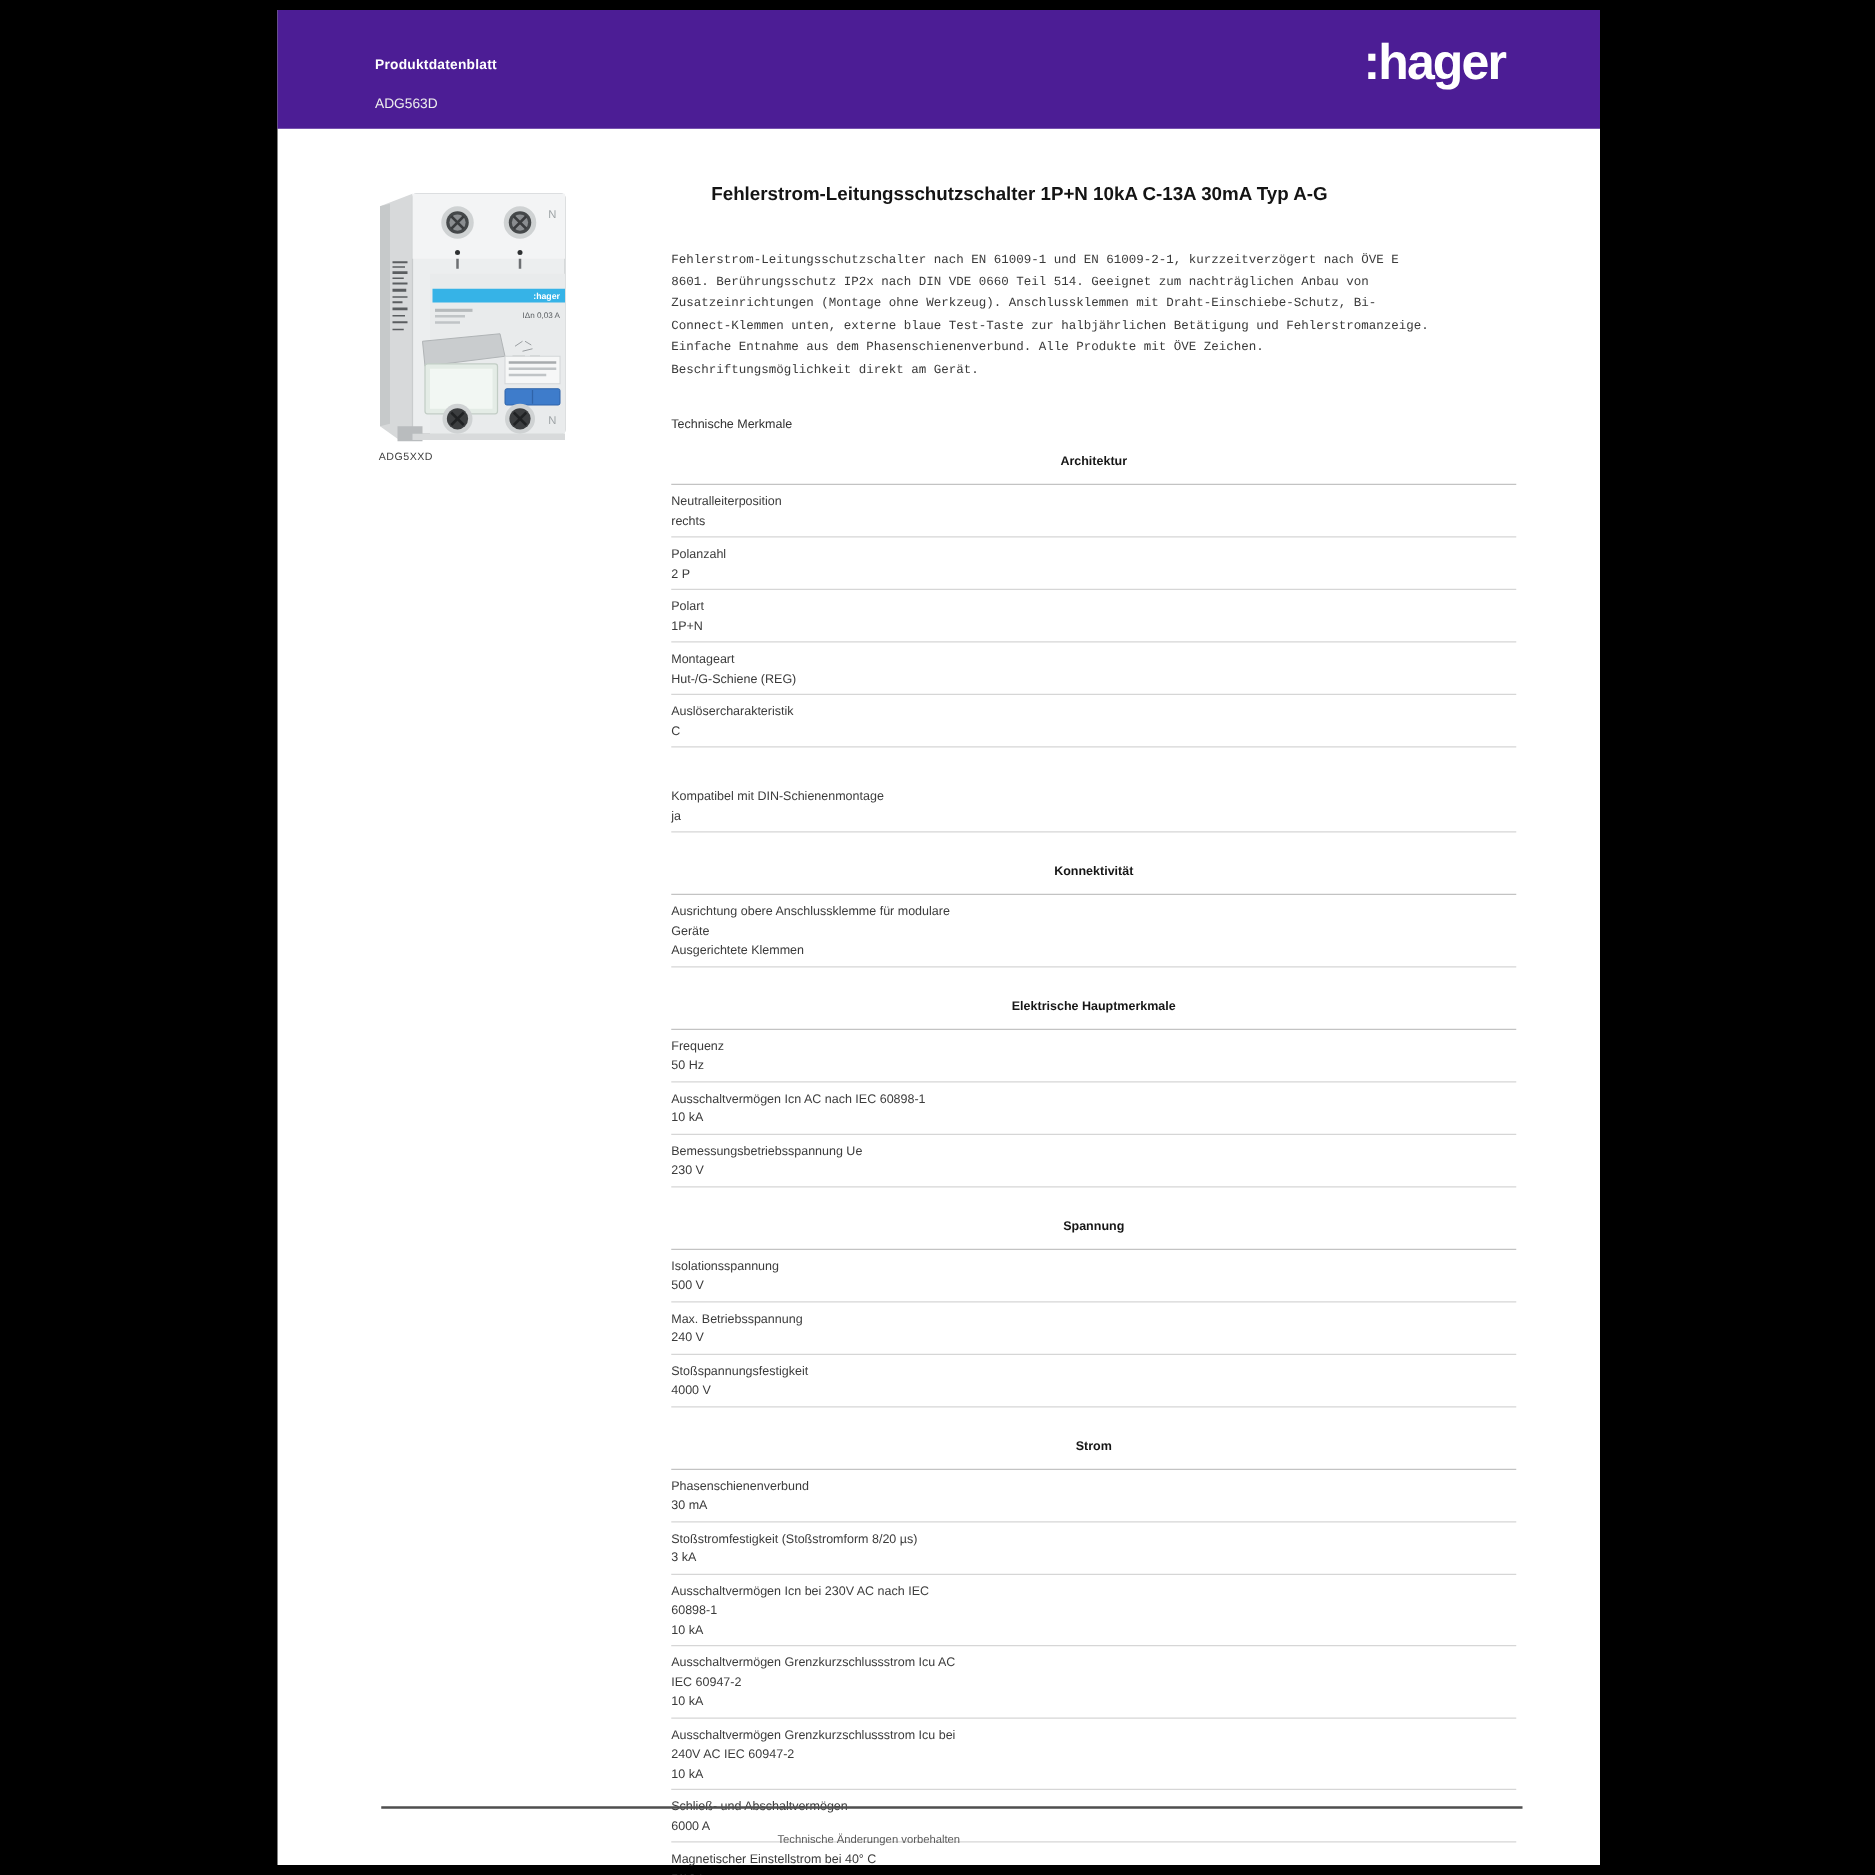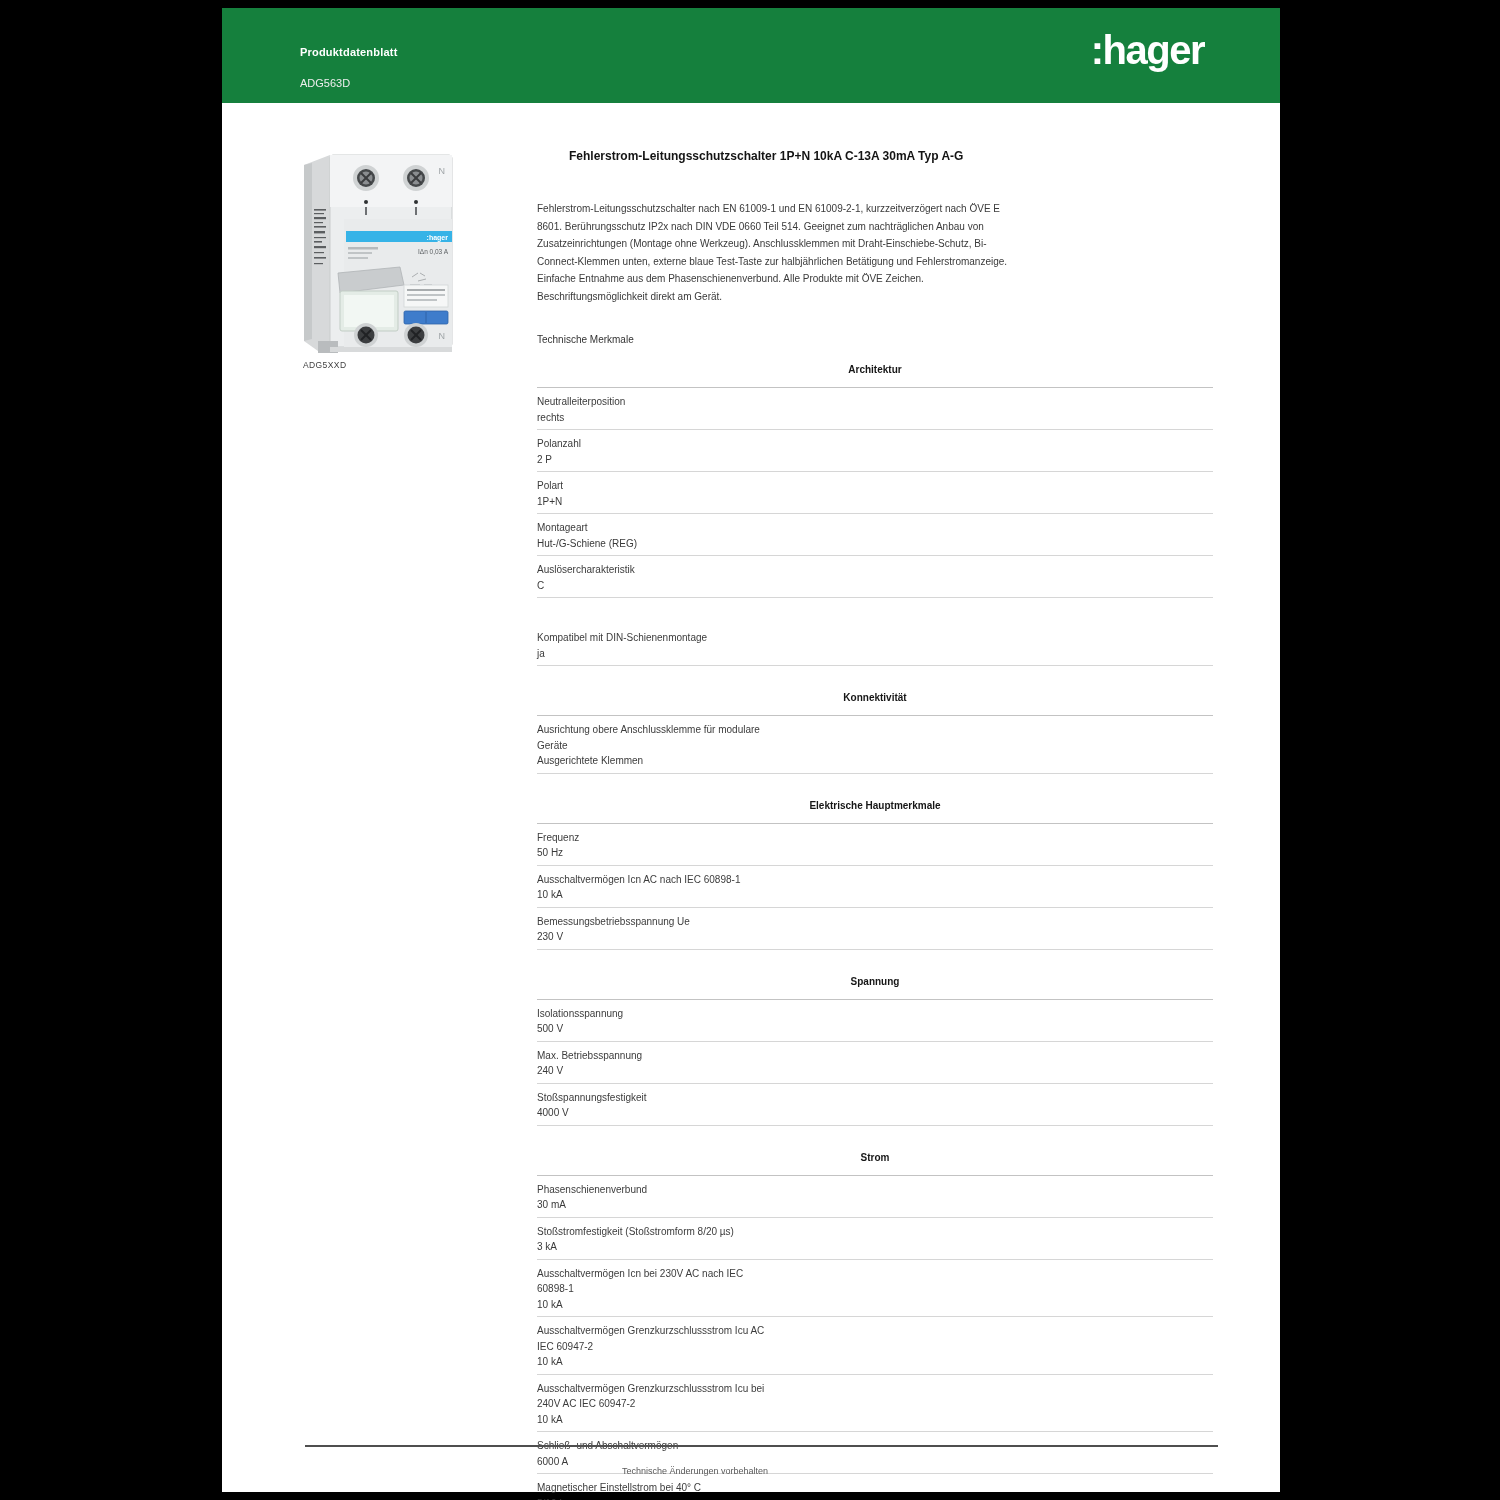--- a/index.html
+++ b/index.html
@@ -6,21 +6,21 @@
   body{
     width:1500px;height:1500px;background:#000;position:relative;
     font-family:"Liberation Sans", sans-serif;overflow:hidden;
   }
   .page{
     position:absolute;left:222px;top:8px;width:1058px;height:1484px;
     background:#ffffff;
   }
   
   .header-band{
-    position:absolute;left:0;top:0;width:100%;height:95px;background:#15803d;
+    position:absolute;left:0;top:0;width:100%;height:95px;background:#4c1d95;
   }
   .doc-type{
     position:absolute;left:78px;top:38px;color:#ffffff;
     font-size:11px;font-weight:bold;letter-spacing:.2px;
   }
   .product-code{
     position:absolute;left:78px;top:69px;color:#eeeeee;font-size:11px;
   }
   .logo{
     position:absolute;right:76px;top:22px;color:#ffffff;
@@ -29,25 +29,25 @@
   
   .figure{position:absolute;left:78px;top:137px;width:156px;height:214px;}
   .figure-caption{
     position:absolute;left:81px;top:352px;font-size:8.5px;color:#3f3f3f;
     letter-spacing:.4px;
   }
   
   .content{position:absolute;left:315px;top:142px;width:676px;}
   .title{
     position:absolute;left:0;top:0;width:676px;
-    font-size:12px;font-weight:bold;color:#141414;line-height:12px;padding-left:32px;
+    font-size:15px;font-weight:bold;color:#141414;line-height:12px;padding-left:32px;
   }
   .description{
     position:absolute;left:0;top:50px;width:676px;
-    font-size:10px;color:#3a3a3a;line-height:17.6px;white-space:pre-line;
+    font-size:10px;color:#3a3a3a;line-height:17.6px;white-space:pre-line;font-family:Liberation Mono, monospace;
   }
   .features-label{
     position:absolute;left:0;top:184px;font-size:10px;color:#333333;
   }
   .sections{position:absolute;left:0;top:214px;width:676px;}
   .section{margin-top:26px;}
   .section:first-child{margin-top:0;}
   .section-title{
     font-size:10px;font-weight:bold;color:#161616;line-height:11px;
     padding-bottom:12px;border-bottom:1px solid #c3c3c3;text-align:center;

